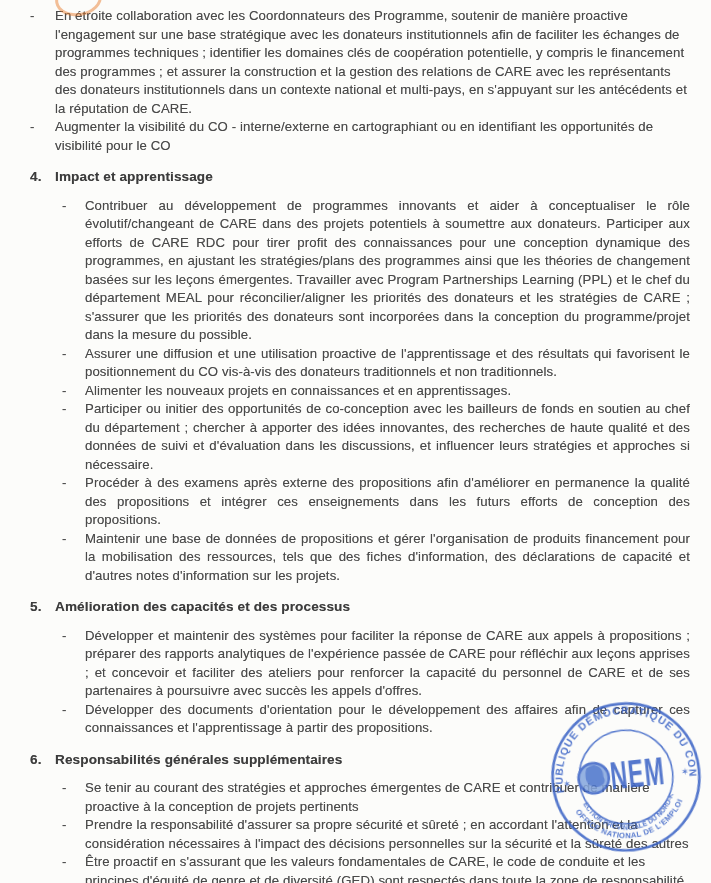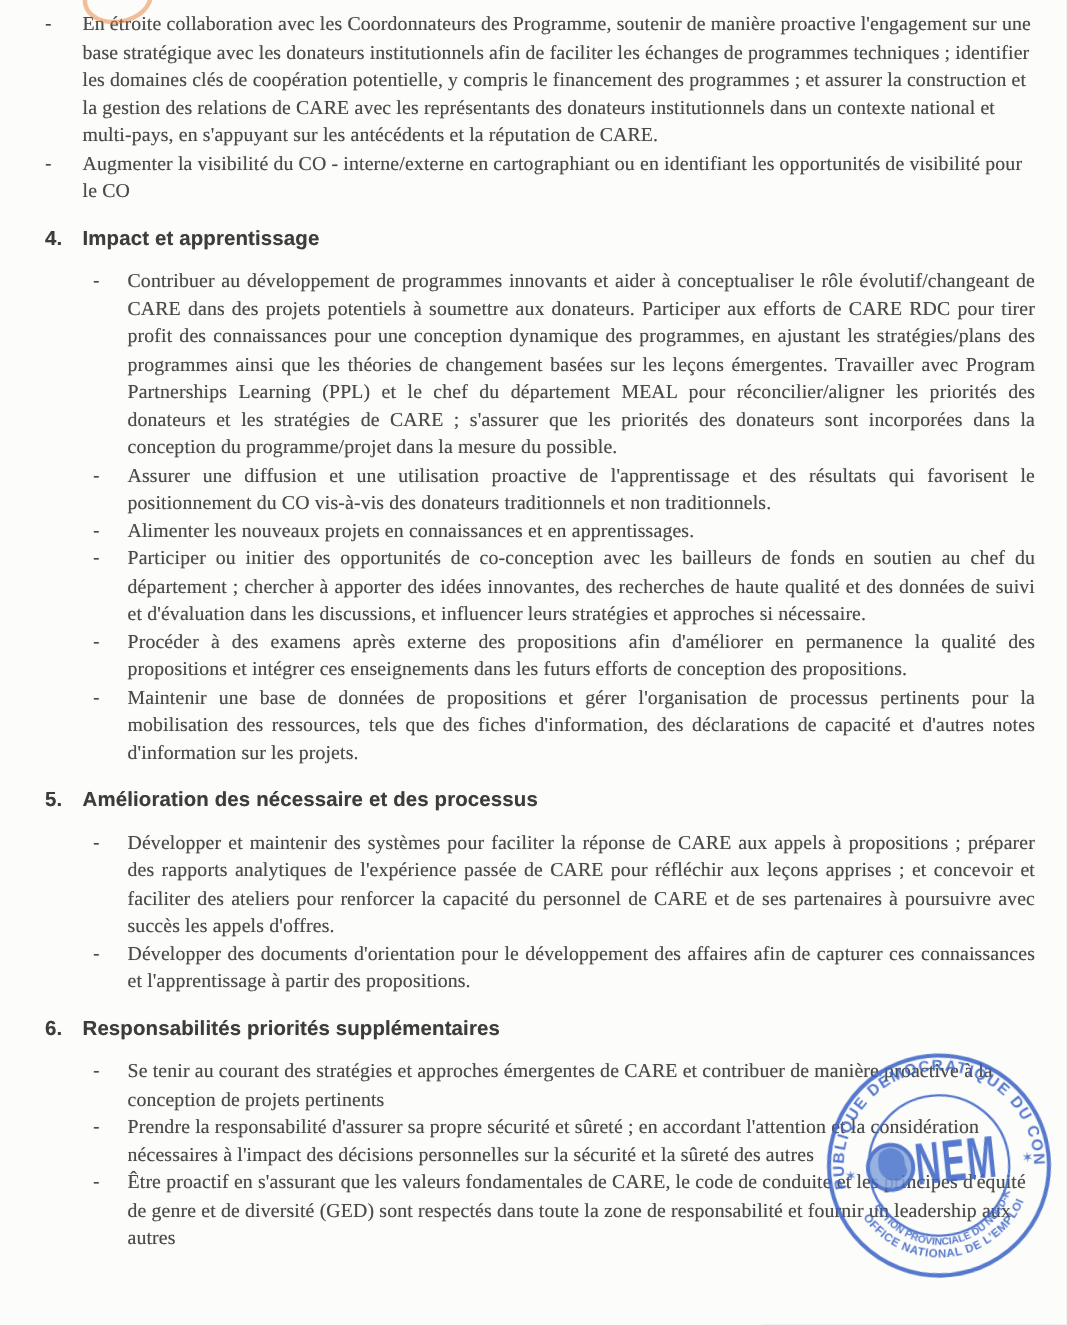--- a/index.html
+++ b/index.html
@@ -18,21 +18,21 @@
   }
   .page *{box-sizing:border-box;}
   
   .tb{display:grid;grid-template-columns:25px 1fr;}
   .tb .dash{color:#4a4a4a;}
   
   .sec-h{display:grid;grid-template-columns:25px 1fr;font-weight:bold;color:#3c3c3c;margin:13px 0 10px 0;font-size:13.6px;}
   
   .sb{display:grid;grid-template-columns:23px 1fr;margin-left:32px;}
   .just .txt{text-align:justify;}
-  .txt{min-width:0;font-family:Liberation Serif, serif;}
+  .txt{min-width:0;}
   
   .page .txt,.page .dash,.sec-h span{text-shadow:0 0 .45px rgba(80,80,80,.55);}
   
   .orange-mark{
     position:absolute;left:55px;top:-18px;width:47px;height:34px;
     border:3.5px solid rgba(233,123,44,.48);
     border-radius:50%;
     transform:rotate(-10deg);
     pointer-events:none;
   }
@@ -79,39 +79,39 @@
   <div class="sb just">
     <span class="dash">-</span>
     <div class="txt">Participer ou initier des opportunités de co-conception avec les bailleurs de fonds en soutien au chef du département ; chercher à apporter des idées innovantes, des recherches de haute qualité et des données de suivi et d'évaluation dans les discussions, et influencer leurs stratégies et approches si nécessaire.</div>
   </div>
   <div class="sb just">
     <span class="dash">-</span>
     <div class="txt">Procéder à des examens après externe des propositions afin d'améliorer en permanence la qualité des propositions et intégrer ces enseignements dans les futurs efforts de conception des propositions.</div>
   </div>
   <div class="sb just">
     <span class="dash">-</span>
-    <div class="txt">Maintenir une base de données de propositions et gérer l'organisation de processus pertinents pour la mobilisation des ressources, tels que des fiches d'information, des déclarations de capacité et d'autres notes d'information sur les projets.</div>
+    <div class="txt">Maintenir une base de données de propositions et gérer l'organisation de produits financement pour la mobilisation des ressources, tels que des fiches d'information, des déclarations de capacité et d'autres notes d'information sur les projets.</div>
   </div>
 
   <div class="sec-h">
     <span>5.</span>
-    <span>Amélioration des nécessaire et des processus</span>
+    <span>Amélioration des capacités et des processus</span>
   </div>
   <div class="sb just">
     <span class="dash">-</span>
     <div class="txt">Développer et maintenir des systèmes pour faciliter la réponse de CARE aux appels à propositions ; préparer des rapports analytiques de l'expérience passée de CARE pour réfléchir aux leçons apprises ; et concevoir et faciliter des ateliers pour renforcer la capacité du personnel de CARE et de ses partenaires à poursuivre avec succès les appels d'offres.</div>
   </div>
   <div class="sb just">
     <span class="dash">-</span>
     <div class="txt">Développer des documents d'orientation pour le développement des affaires afin de capturer ces connaissances et l'apprentissage à partir des propositions.</div>
   </div>
 
   <div class="sec-h">
     <span>6.</span>
-    <span>Responsabilités priorités supplémentaires</span>
+    <span>Responsabilités générales supplémentaires</span>
   </div>
   <div class="sb">
     <span class="dash">-</span>
     <div class="txt">Se tenir au courant des stratégies et approches émergentes de CARE et contribuer de manière proactive à la conception de projets pertinents</div>
   </div>
   <div class="sb">
     <span class="dash">-</span>
     <div class="txt">Prendre la responsabilité d'assurer sa propre sécurité et sûreté ; en accordant l'attention et la considération nécessaires à l'impact des décisions personnelles sur la sécurité et la sûreté des autres</div>
   </div>
   <div class="sb">

